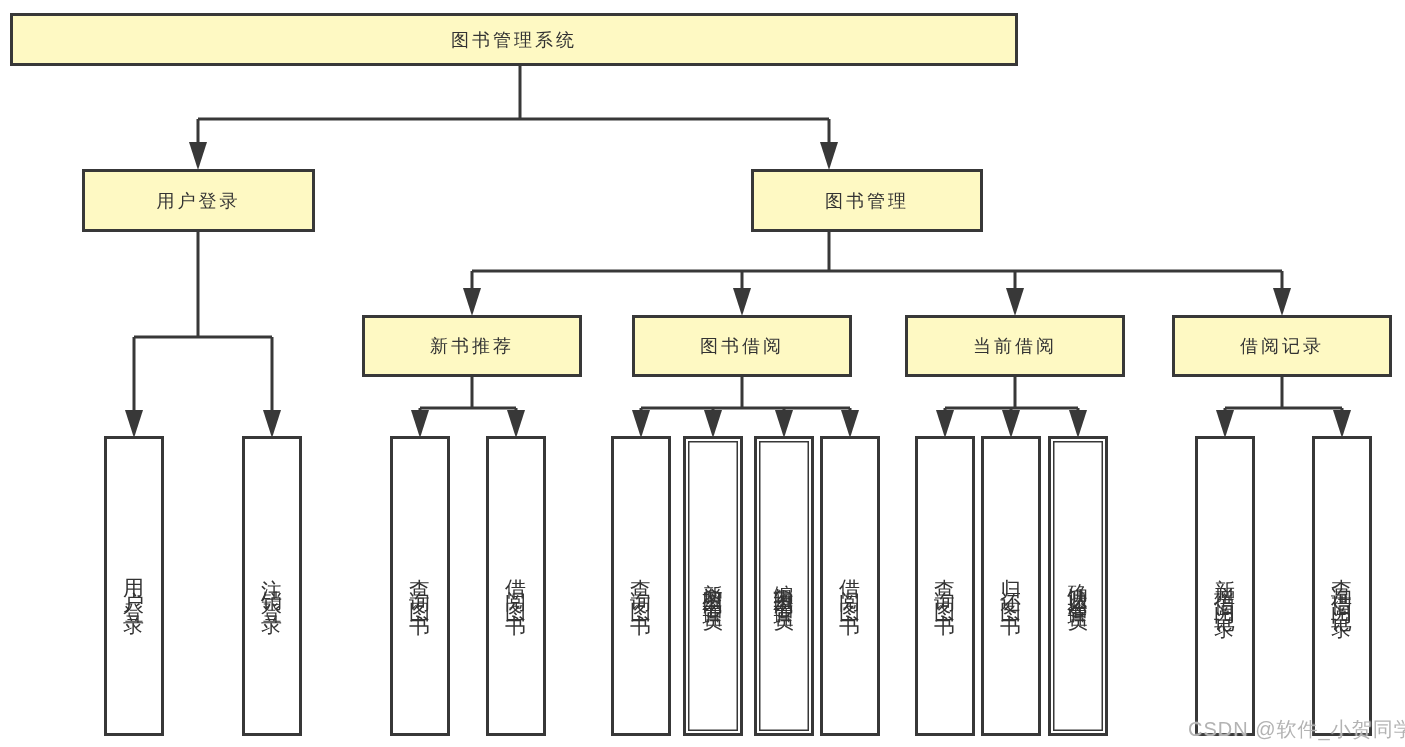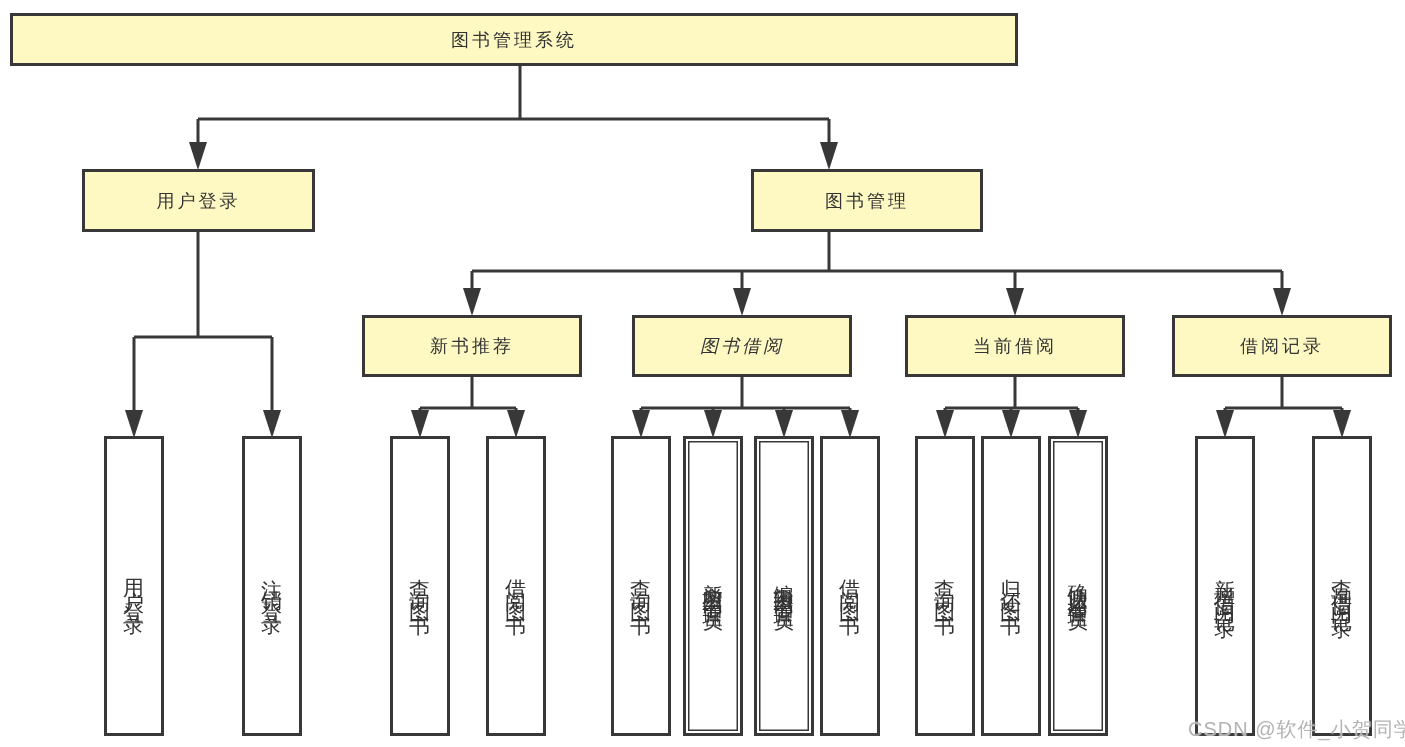--- a/index.html
+++ b/index.html
@@ -127,21 +127,21 @@
       <polygon points="1333,410 1351,410 1342,438"></polygon>
     </g>
   </svg>
 
   <div class="node" style="left:10px; top:13px; width:1008px; height:53px;">图书管理系统</div>
 
   <div class="node" style="left:82px; top:169px; width:233px; height:63px;">用户登录</div>
   <div class="node" style="left:713px; top:169px; width:232px; height:63px;margin-left:38px;">图书管理</div>
 
   <div class="node" style="left:362px; top:315px; width:220px; height:62px;text-align:right;">新书推荐</div>
-  <div class="node" style="left:632px; top:315px; width:220px; height:62px;font-style:italic;">图书借阅</div>
+  <div class="node" style="left:632px; top:315px; width:220px; height:62px;">图书借阅</div>
   <div class="node" style="left:905px; top:315px; width:220px; height:62px;">当前借阅</div>
   <div class="node" style="left:1172px; top:315px; width:220px; height:62px;">借阅记录</div>
 
   <div class="leaf" style="left:104px;">
     <span>用户登录</span>
   </div>
   <div class="leaf" style="left:242px;">
     <span>注销登录</span>
   </div>
 

